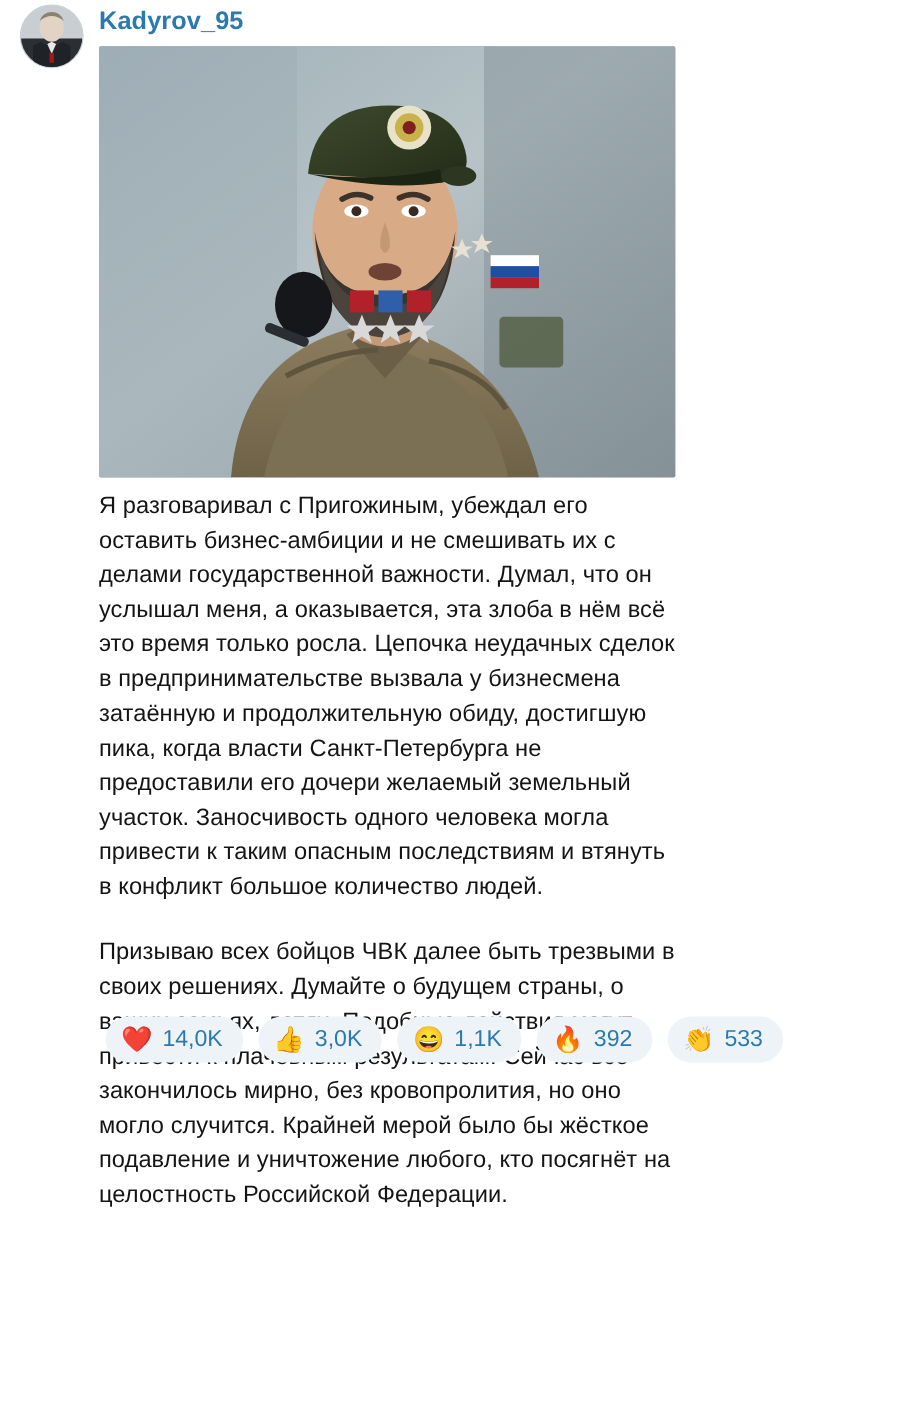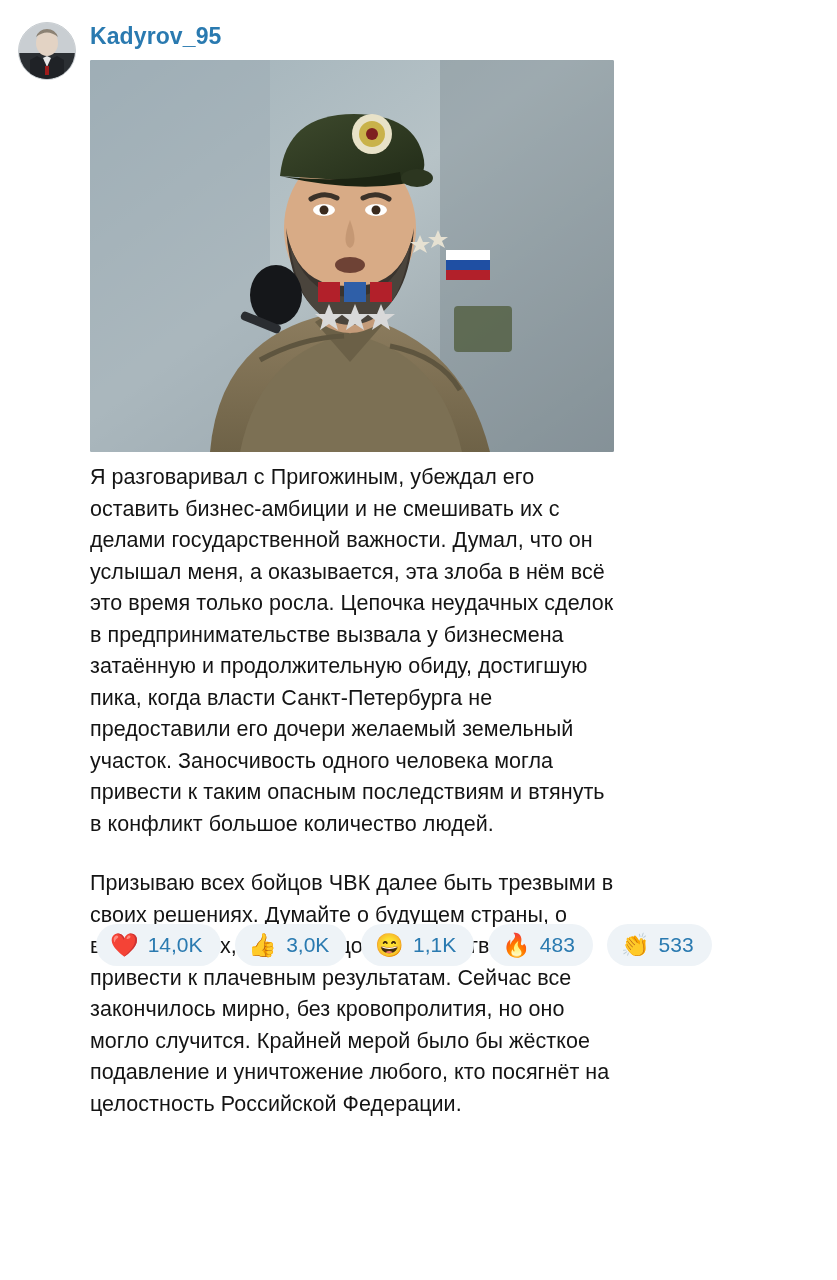--- a/index.html
+++ b/index.html
@@ -13,21 +13,21 @@
     font-family: "Liberation Sans", sans-serif;
     color: #1a1a1a;
     overflow: hidden;
   }
 
   .post {
     position: relative;
     width: 837px;
     height: 988px;
     box-sizing: border-box;
-    padding: 22px 18px 0 18px;
+    padding: 4px 18px 0 18px;
   }
 
   .header {
     display: flex;
     align-items: flex-start;
     gap: 14px;
   }
 
   .avatar {
     width: 56px;
@@ -230,21 +230,21 @@
     <div class="reaction">
       <span class="emoji">👍</span>
       <span class="count">3,0K</span>
     </div>
     <div class="reaction">
       <span class="emoji">😄</span>
       <span class="count">1,1K</span>
     </div>
     <div class="reaction">
       <span class="emoji">🔥</span>
-      <span class="count">483</span>
+      <span class="count">392</span>
     </div>
     <div class="reaction">
       <span class="emoji">👏</span>
       <span class="count">533</span>
     </div>
   </div>
 
 </div>
 
 </body></html>

